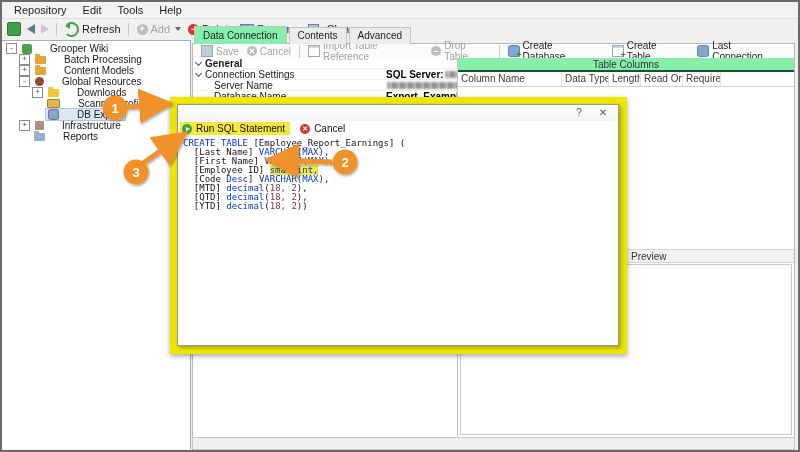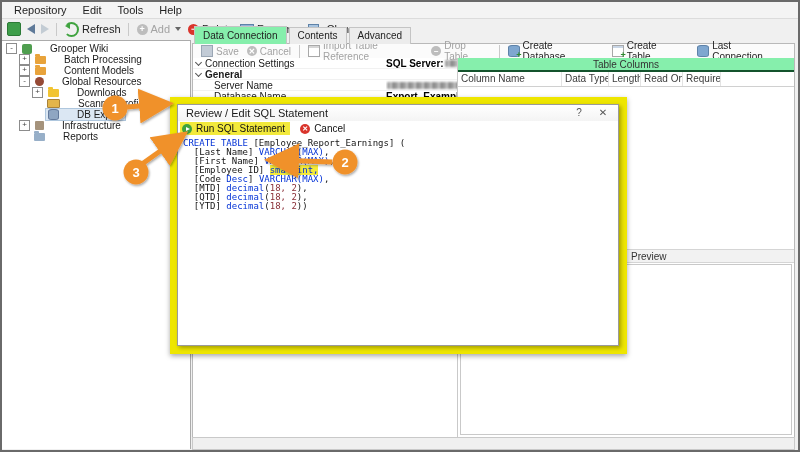--- a/index.html
+++ b/index.html
@@ -272,33 +272,33 @@
       <span class="mini mi-table plus"></span>
       <span>Create Table...</span>
     </span>
     <span class="etbtn">
       <span class="mini mi-db"></span>
       <span>Last Connection...</span>
     </span>
   </div>
 
   <div id="props">
+      <div class="prop-row group">
+        <span class="chev"></span>
+        <span class="prop-label">General</span>
+        <span class="prop-value"></span>
+      </div>
       <div class="prop-row">
         <span class="chev"></span>
         <span class="prop-label">Connection Settings</span>
         <span class="prop-value">
           <span class="pv-b">SQL Server: </span>
           <span class="redact" style="width: 52px;"></span>
         </span>
       </div>
-      <div class="prop-row group">
-        <span class="chev"></span>
-        <span class="prop-label">General</span>
-        <span class="prop-value"></span>
-      </div>
       <div class="prop-row">
         <span class="chev-spacer"></span>
         <span class="prop-label ind">Server Name</span>
         <span class="prop-value">
           <span class="redact" style="width: 82px;"></span>
         </span>
       </div>
       <div class="prop-row">
         <span class="chev-spacer"></span>
         <span class="prop-label ind">Database Name</span>
@@ -333,21 +333,20 @@
     </div>
     <div id="preview-box"></div>
   </div>
 </div>
 
 <div id="status-bar"></div>
 
 <div id="annotation-frame">
   <div id="sql-dialog">
     <div id="dialog-titlebar">
-      <span>Review / Edit SQL Statement</span>
       <span id="dialog-help">?</span>
       <span id="dialog-close">✕</span>
     </div>
     <div id="dialog-toolbar">
       <span id="run-button">
         <span class="play-ico"></span>
         <span>Run SQL Statement</span>
       </span>
       <span id="dialog-cancel">
         <span class="mini c-red" style="border-radius:50%;color:#fff;font-size:7px;font-weight:bold;display:flex;align-items:center;justify-content:center;">✕</span>

